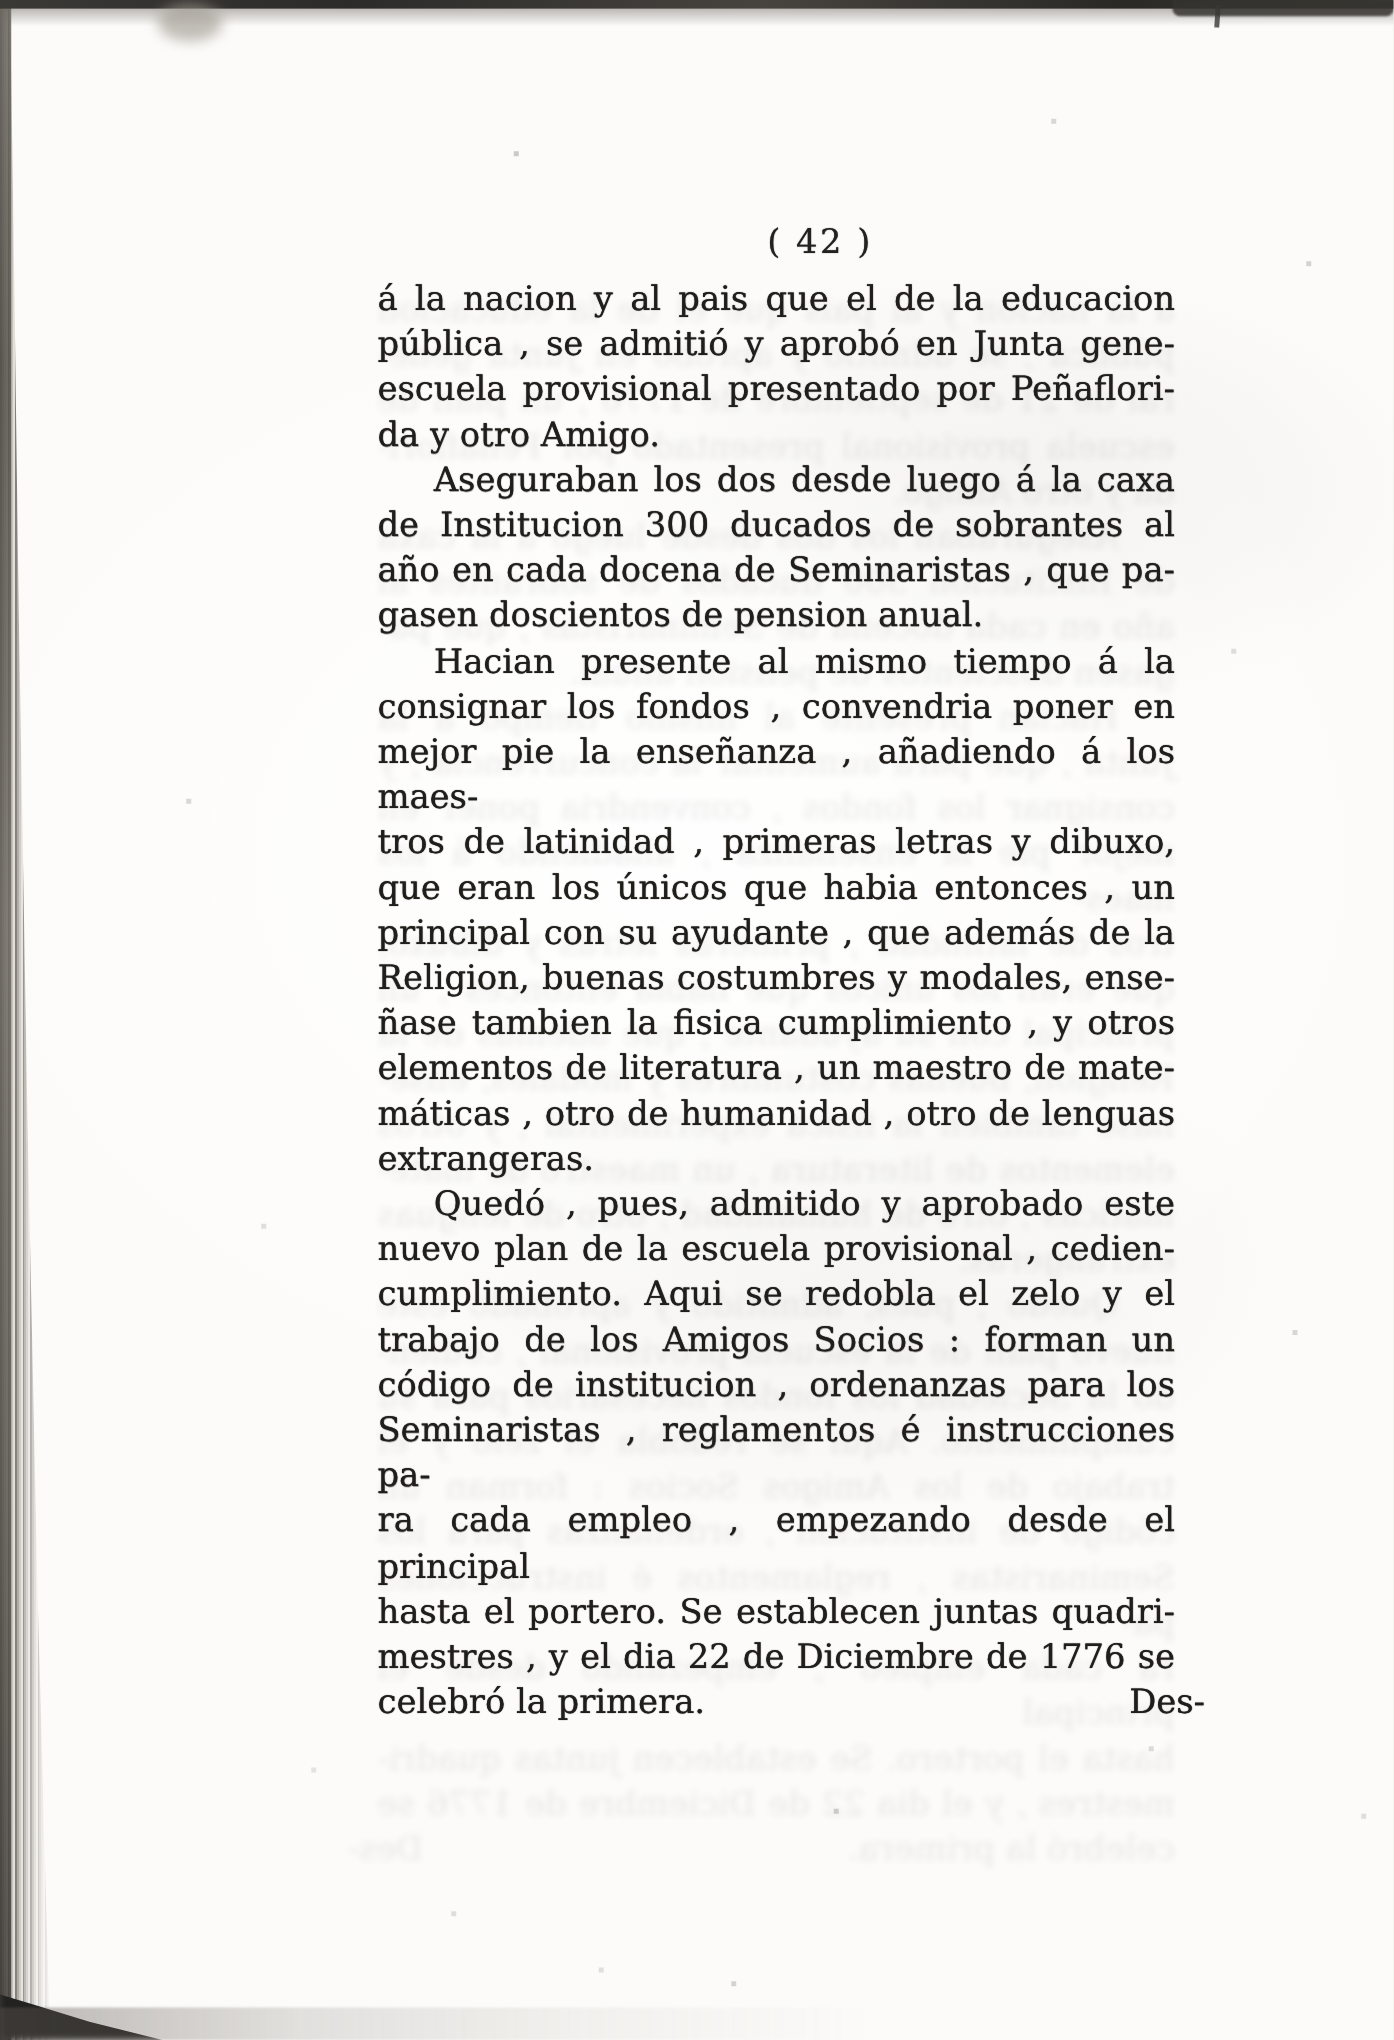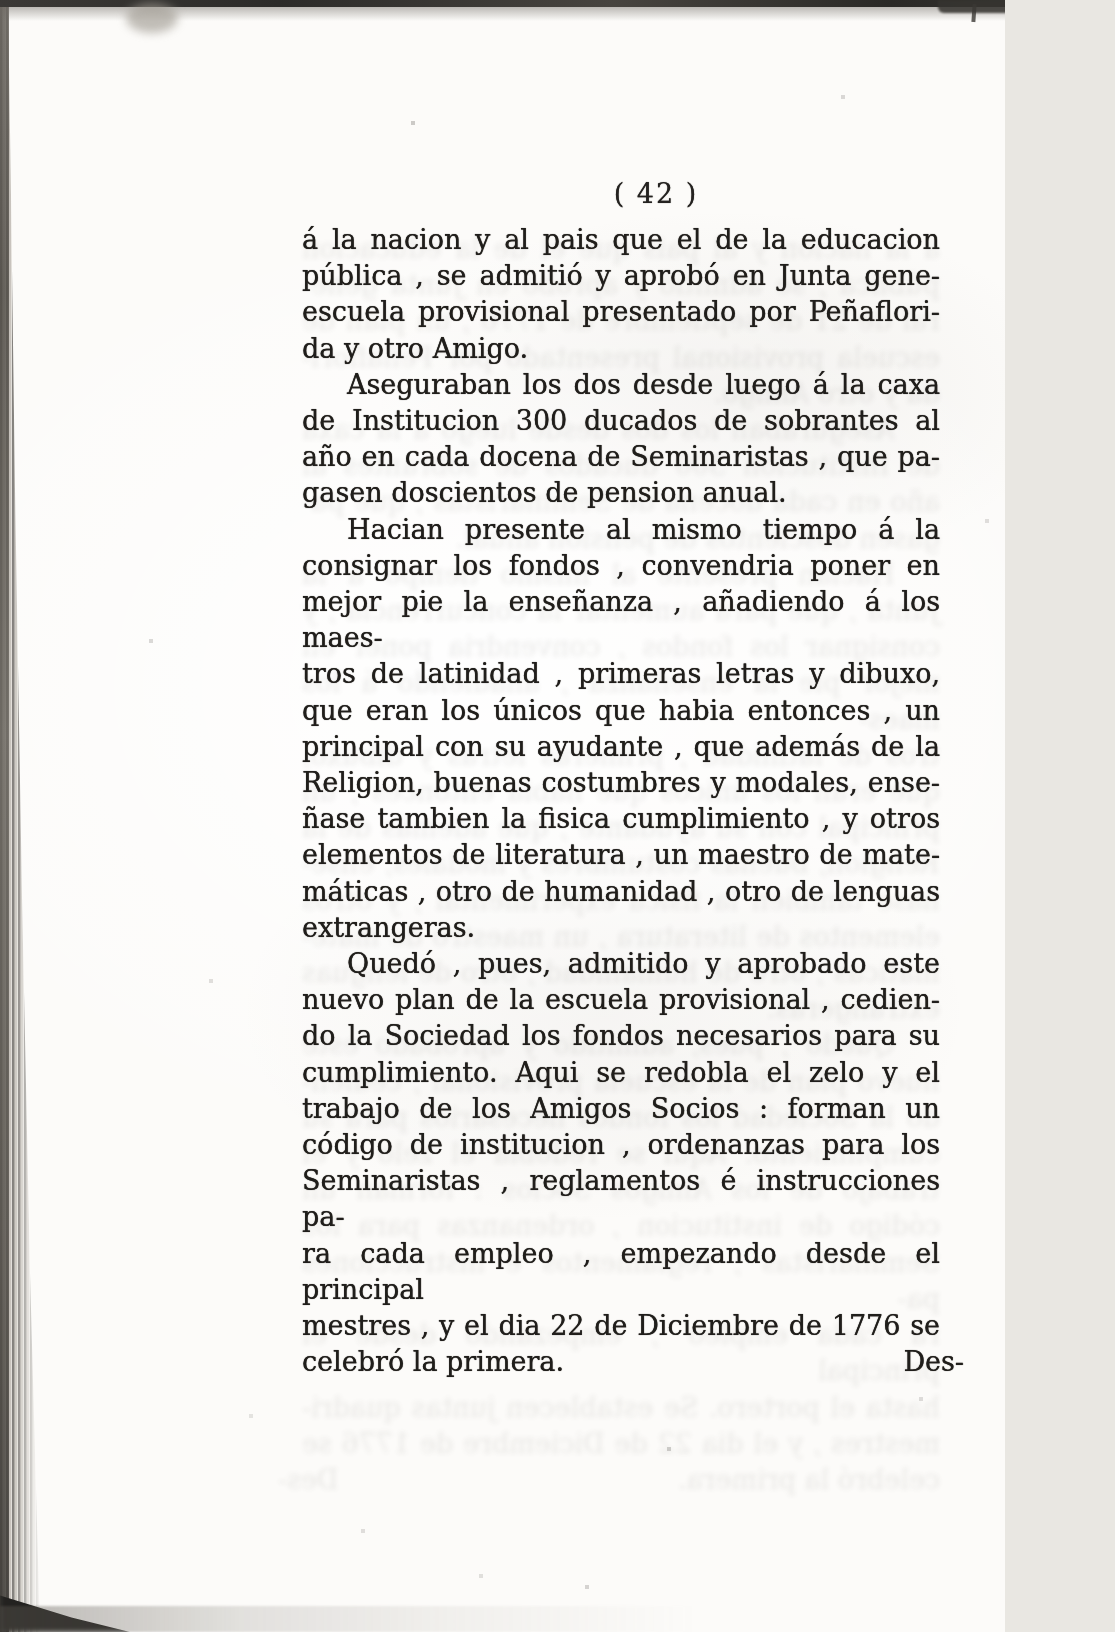--- a/index.html
+++ b/index.html
@@ -3,21 +3,21 @@
 <meta charset="utf-8">
 <style>
   html, body {
     margin: 0;
     padding: 0;
     background: #e9e7e2;
     font-family: "DejaVu Serif", "Liberation Serif", serif;
   }
   .scan {
     position: relative;
-    width: 1005px;
+    width: 1115px;
     height: 1632px;
     overflow: hidden;
     background:
       radial-gradient(ellipse 900px 700px at 48% 42%, rgba(255,255,255,0.9), rgba(255,255,255,0) 70%),
       radial-gradient(ellipse 500px 260px at 72% 24%, rgba(148,142,132,0.10), rgba(148,142,132,0) 70%),
       radial-gradient(ellipse 520px 300px at 60% 62%, rgba(148,142,132,0.09), rgba(148,142,132,0) 70%),
       #fcfbf9;
   }
 
   
@@ -205,23 +205,23 @@
         <div class="line">principal con su ayudante , que además de la</div>
         <div class="line">Religion, buenas costumbres y modales, ense-</div>
         <div class="line">ñase tambien la fisica cumplimiento , y otros</div>
         <div class="line">elementos de literatura , un maestro de mate-</div>
         <div class="line">máticas , otro de humanidad , otro de lenguas</div>
         <div class="line para-last">extrangeras.</div>
       </div>
       <div>
         <div class="line indented">Quedó , pues, admitido y aprobado este</div>
         <div class="line">nuevo plan de la escuela provisional , cedien-</div>
-        <div class="line">do la Sociedad los fondos necesarios para su</div>
         <div class="line">cumplimiento. Aqui se redobla el zelo y el</div>
         <div class="line">trabajo de los Amigos Socios : forman un</div>
         <div class="line">código de institucion , ordenanzas para los</div>
         <div class="line">Seminaristas , reglamentos é instrucciones pa-</div>
         <div class="line">ra cada empleo , empezando desde el principal</div>
+        <div class="line">hasta el portero. Se establecen juntas quadri-</div>
         <div class="line">mestres , y el dia 22 de Diciembre de 1776 se</div>
         <div class="line para-last">celebró la primera.<span class="catchword">Des-</span></div>
       </div>
     </div>
 </div>
 
 </body></html>

